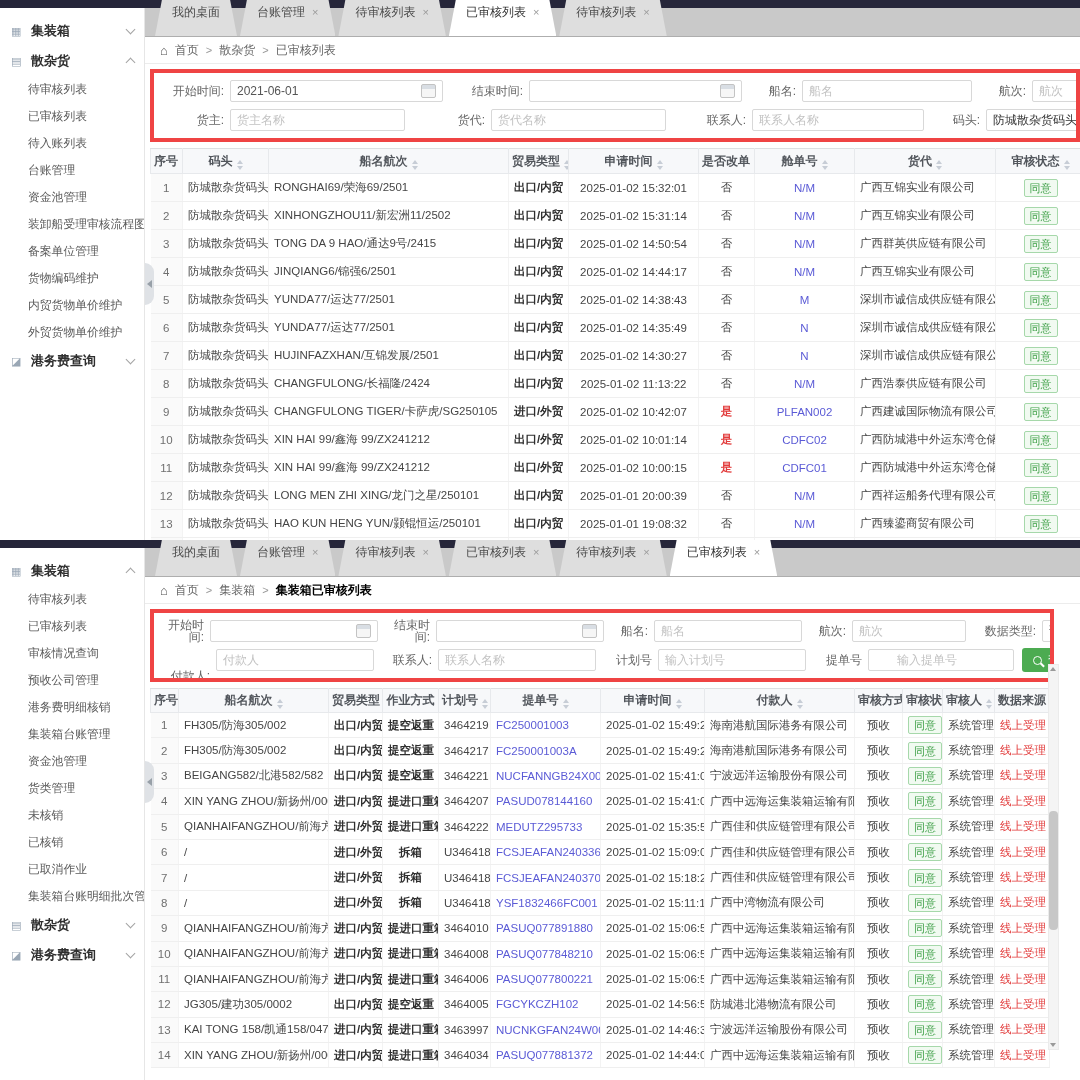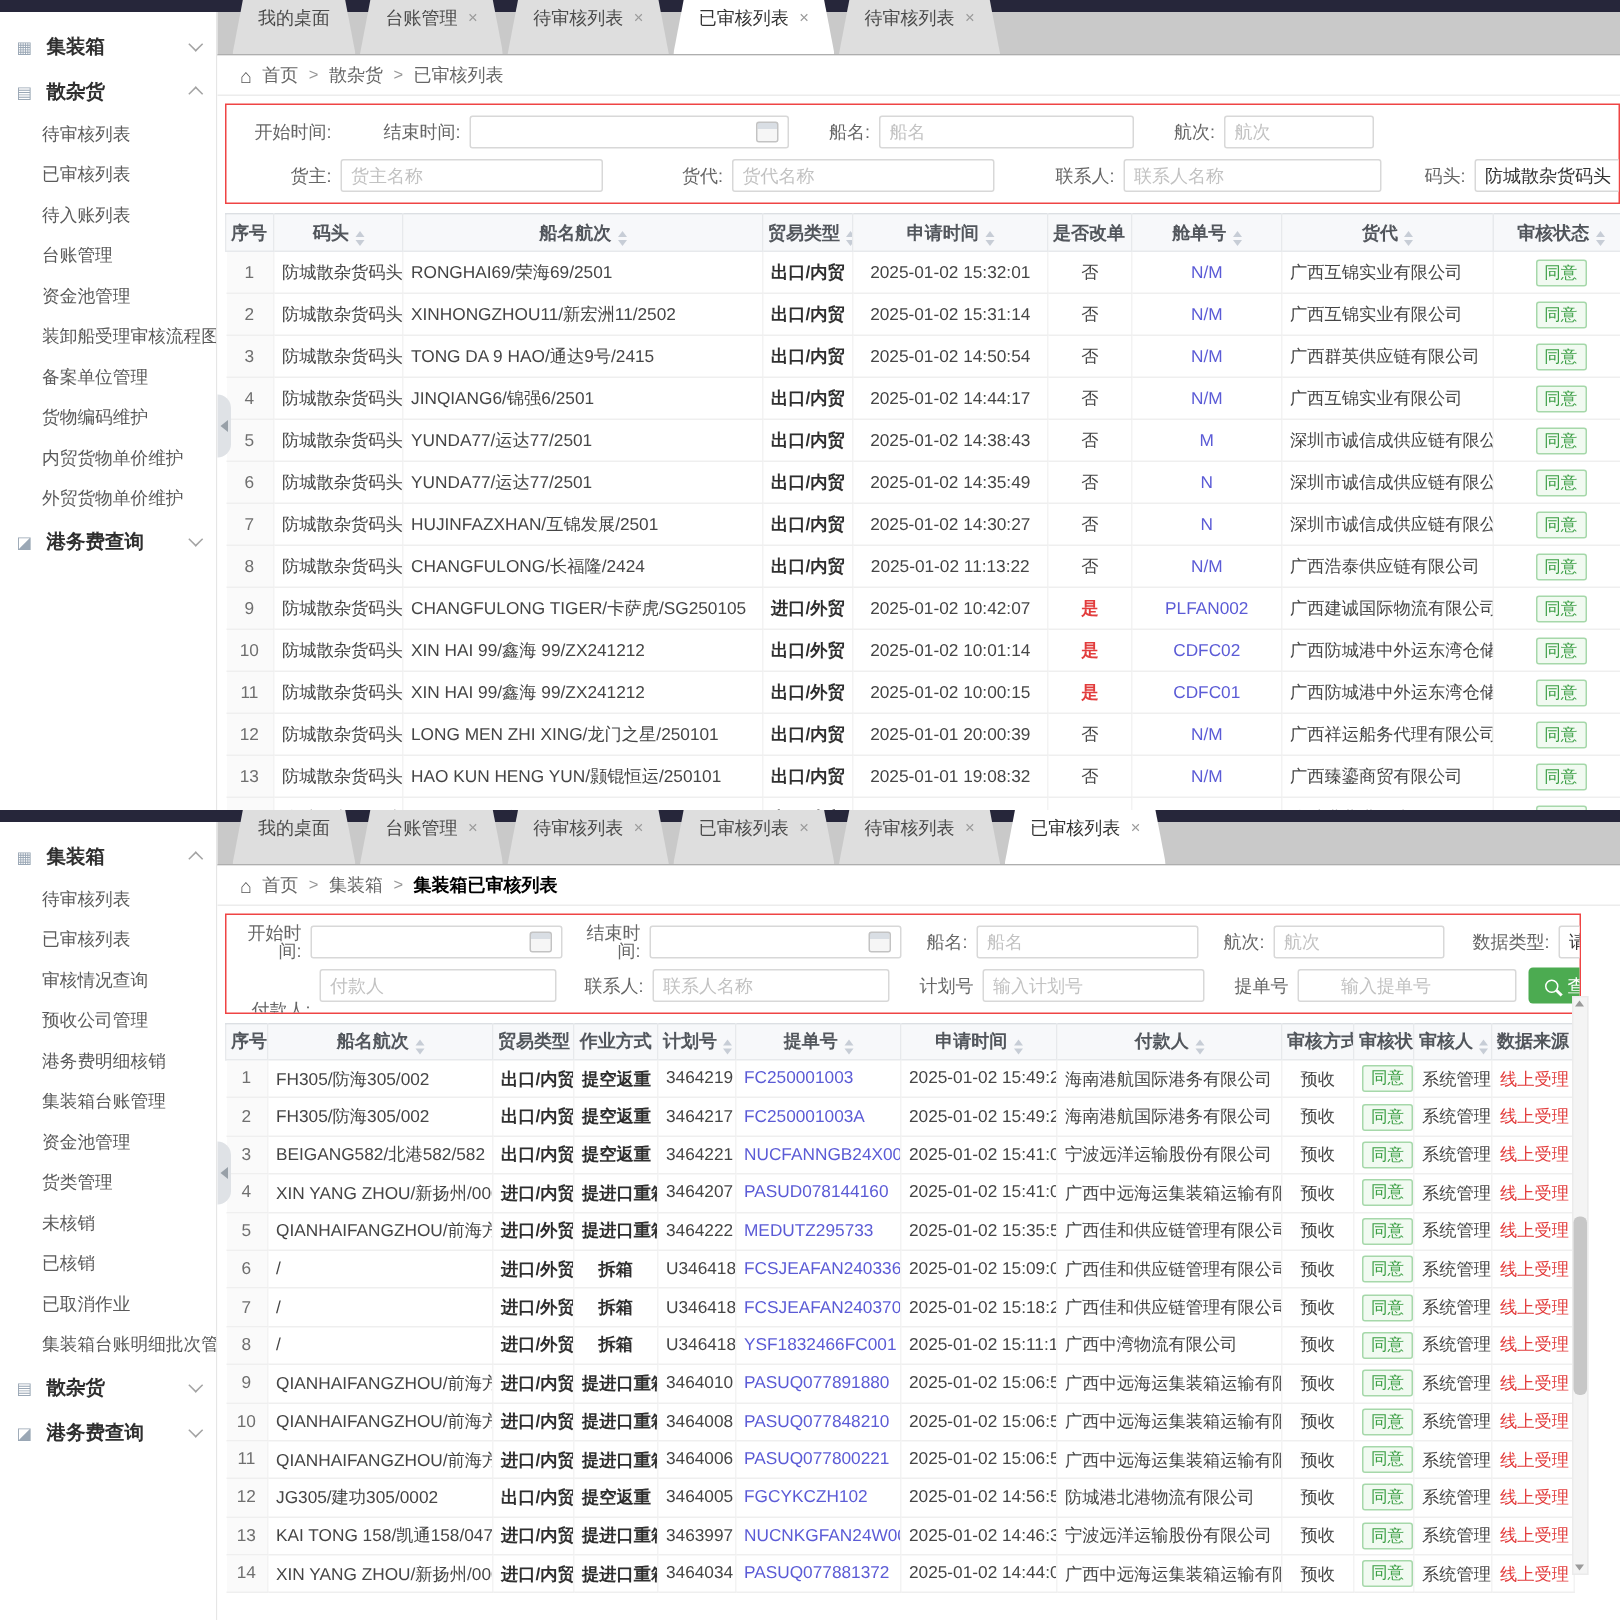--- a/index.html
+++ b/index.html
@@ -21,21 +21,21 @@
   .tabbar{height:28px;background:#c9c9c9;border-bottom:1px solid #aeaeae;display:flex;align-items:flex-end;padding-left:10px;gap:3px;flex:none;}
   .tab{height:23px;display:flex;align-items:center;gap:7px;padding:12px 17px;font-size:12px;color:#4a4a4a;background:#dedede;clip-path:polygon(9px 0,calc(100% - 9px) 0,100% 100%,0 100%);cursor:pointer;white-space:nowrap;}
   .tab.active{background:#fff;color:#333;}
   .tab .x{color:#9a9a9a;font-size:11px;line-height:1;}
   .crumbbar{height:26px;border-bottom:1px solid #ececec;display:flex;align-items:center;padding-left:15px;font-size:12px;color:#666;gap:7px;flex:none;background:#fff;}
   .home-icon{font-size:13px;color:#555;}
   .crumb-sep{color:#999;font-size:11px;}
   .crumb.emph{color:#000000;font-weight:bold;}
   .content{flex:1;position:relative;padding:5px 0 0 5px;background:#fff;}
   
-  .formbox{border:1px solid #ef4444;background:#fff;padding:6px 8px 6px 8px;overflow:hidden;}
+  .formbox{border:4px solid #ef4444;background:#fff;padding:6px 8px 6px 8px;overflow:hidden;}
   .frow{display:flex;align-items:center;height:24px;}
   .frow + .frow{margin-top:5px;}
   .flabel{color:#666;font-size:12px;text-align:right;padding-right:6px;line-height:12px;flex:none;}
   .finput{height:22px;border:1px solid #d8d8d8;border-radius:2px;background:#fff;display:flex;align-items:center;padding:0 6px;font-size:12px;color:#555;box-sizing:border-box;flex:none;}
   .finput .ph{color:#c2c2c2;overflow:hidden;white-space:nowrap;}
   .cal{margin-left:auto;width:13px;height:12px;border:1px solid #c3c3c3;border-radius:2px;background:linear-gradient(#d9dee4 0 4px,#f6f6f6 4px);flex:none;}
   .fselect{justify-content:space-between;color:#333;cursor:pointer;}
   .btn{height:24px;border:none;border-radius:3px;color:#fff;font-size:12px;display:flex;align-items:center;gap:6px;padding:0 11px;cursor:pointer;flex:none;box-sizing:border-box;}
   .btn.green{background:#4cab51;}
   .icon-search{width:7px;height:7px;border:1.6px solid #fff;border-radius:50%;position:relative;flex:none;}
@@ -127,20 +127,24 @@
             <span class="crumb">首页</span>
             <span class="crumb-sep">&gt;</span>
             <span class="crumb">散杂货</span>
             <span class="crumb-sep">&gt;</span>
             <span class="crumb">已审核列表</span>
           </div>
           <div class="content">
             <div class="formbox" style="margin-right: 0px;">
               <div class="frow">
                 <label class="flabel" style="width: 62px;">开始时间:</label>
+                <div class="finput" style="width: 213px;">
+                  <span>2021-06-01</span>
+                  <span class="cal"></span>
+                </div>
                 <label class="flabel" style="width: 70px; margin-left: 10px;">结束时间:</label>
                 <div class="finput" style="width: 213px;">
                   <span class="ph"></span>
                   <span class="cal"></span>
                 </div>
                 <label class="flabel" style="width: 44px; margin-left: 10px;">船名:</label>
                 <div class="finput" style="width: 170px;">
                   <span class="ph">船名</span>
                 </div>
                 <label class="flabel" style="width: 44px; margin-left: 10px;">航次:</label>

